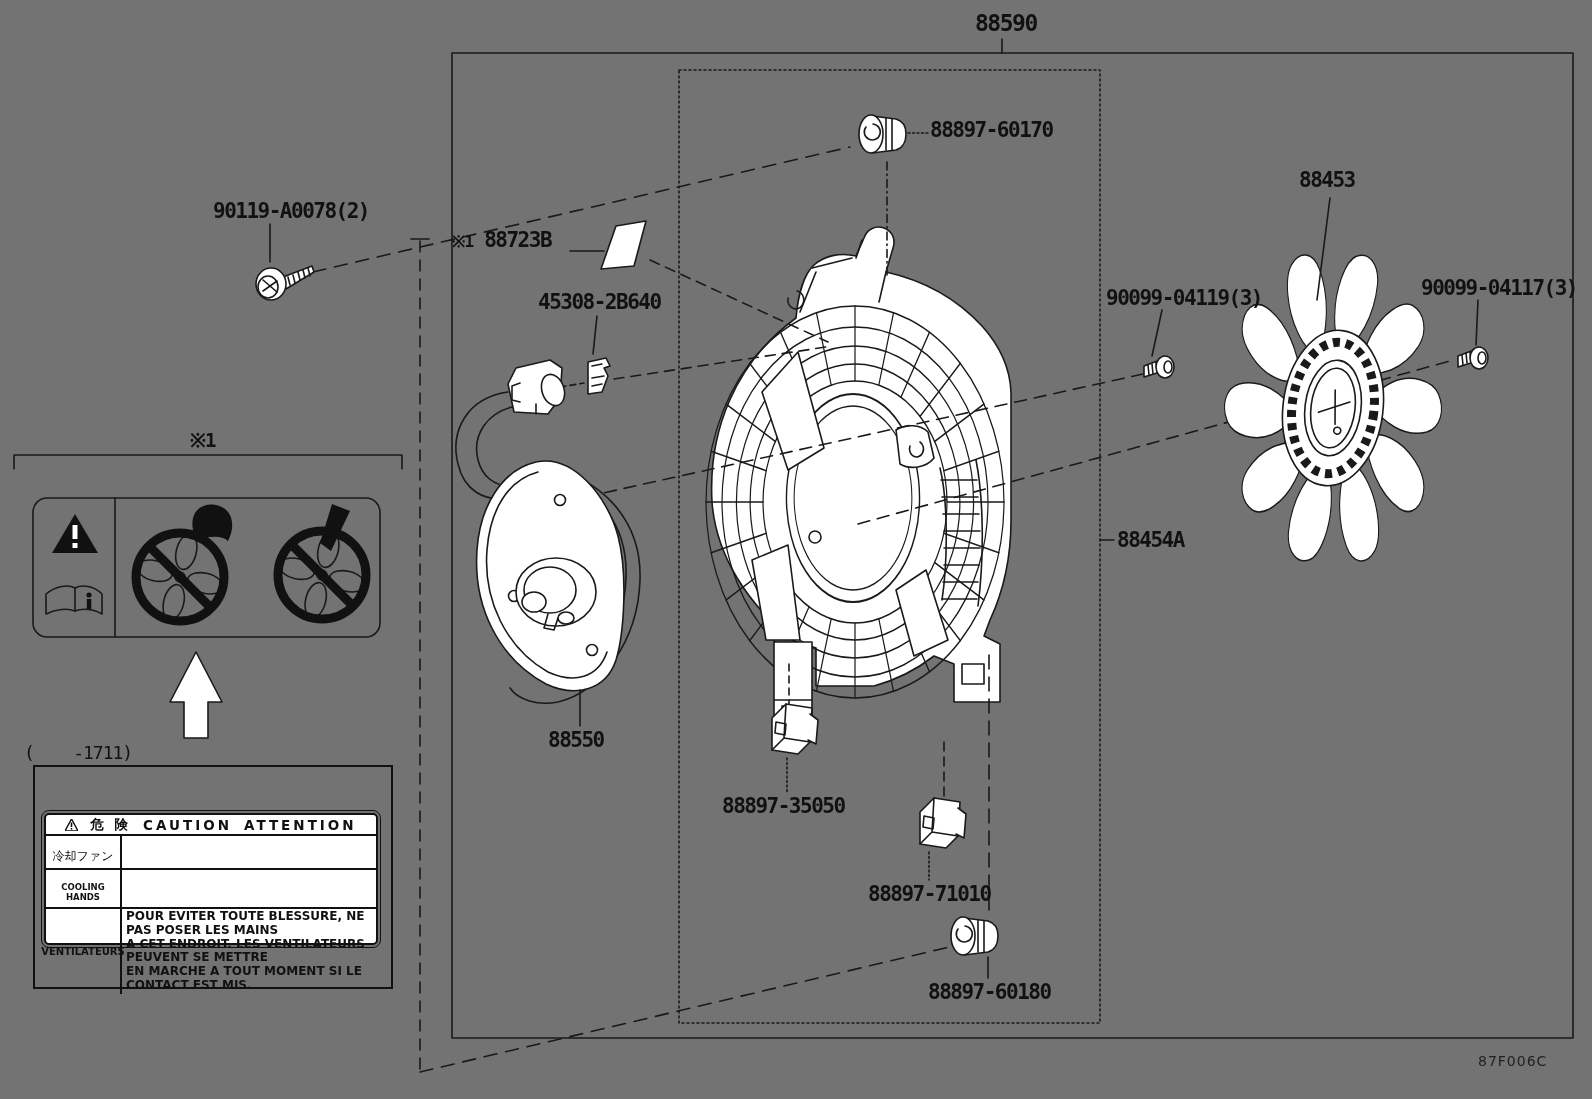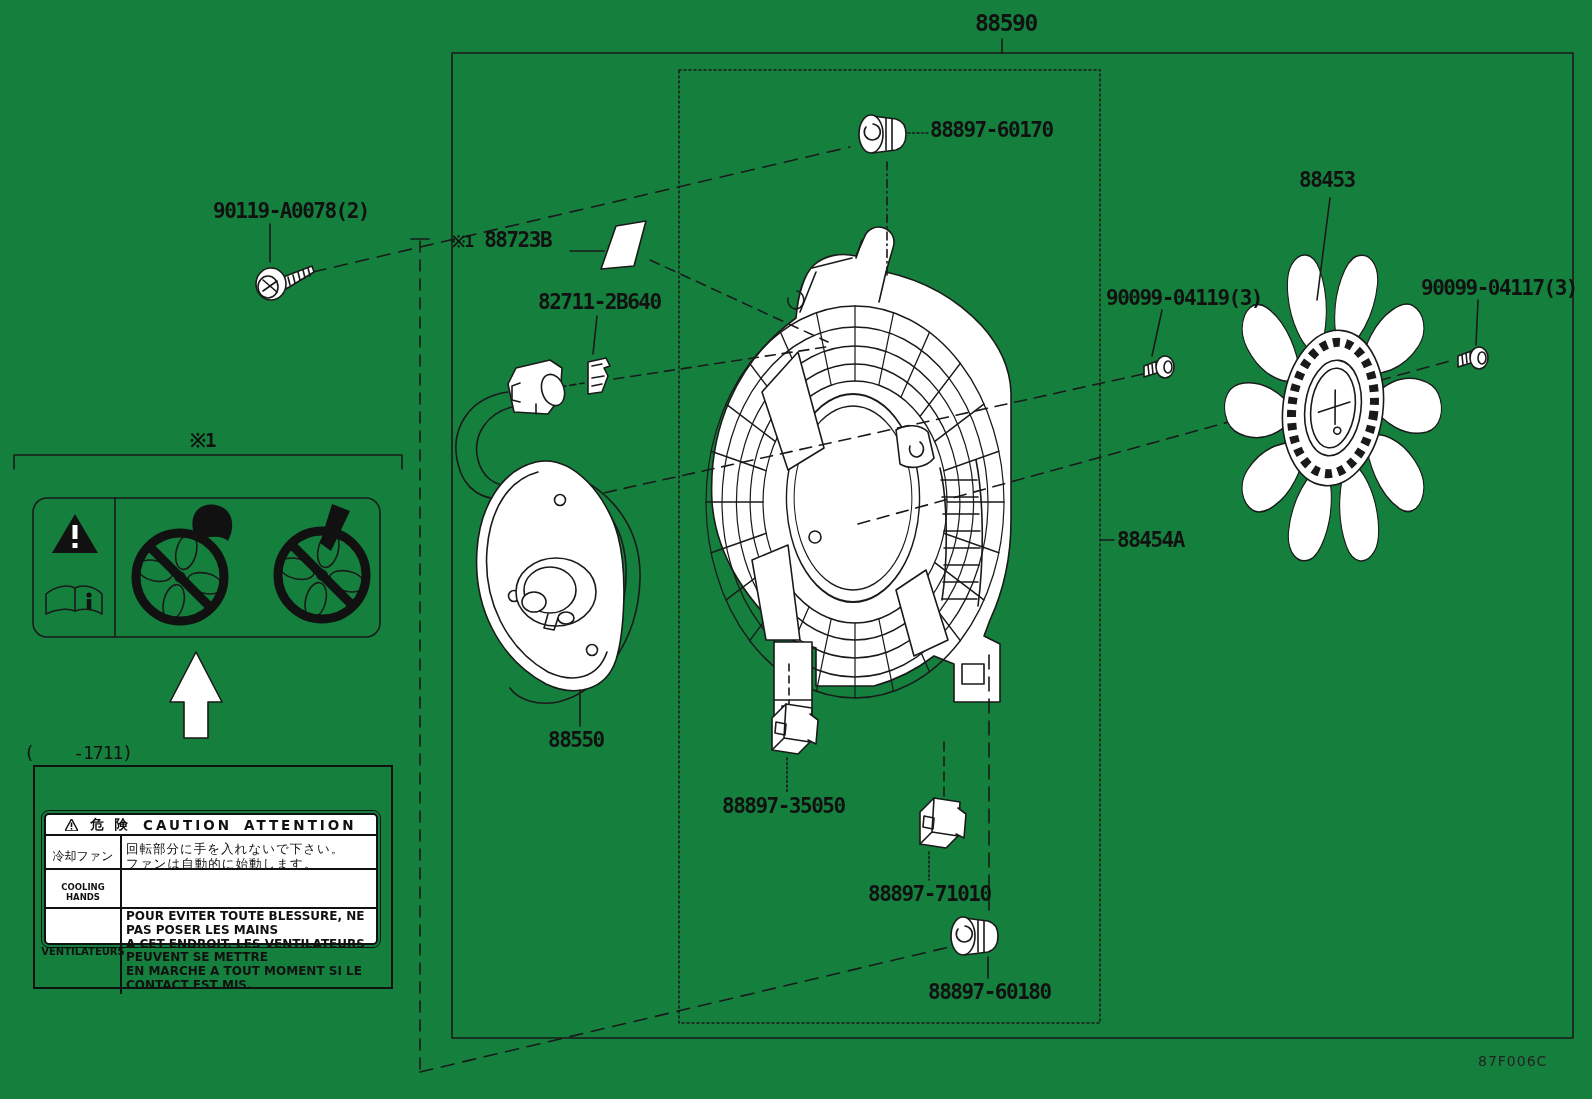--- a/index.html
+++ b/index.html
@@ -1,16 +1,16 @@
 <!DOCTYPE html>
 <html><head>
 <meta charset="utf-8">
 <style>
   html,body{margin:0;padding:0;background:#fff}
-  .stage{position:relative;width:1592px;height:1099px;background:#15803d;overflow:hidden;
+  .stage{position:relative;width:1592px;height:1099px;background:#737373;overflow:hidden;
          font-family:"DejaVu Sans Mono",monospace;color:#111}
   .stage svg.art{position:absolute;left:0;top:0}
   .plabel{position:absolute;font-weight:bold;font-size:21px;letter-spacing:-1.5px;white-space:pre;line-height:1}
   .plabel.big{font-size:23px}
   .noteref{font-size:16px;letter-spacing:-1px}
   .fnref{position:absolute;font-size:19px;font-weight:bold;letter-spacing:-1px}
   .range{position:absolute;font-size:18px;font-weight:normal;letter-spacing:-1px;white-space:pre}
   .figcode{position:absolute;font-family:"DejaVu Sans",sans-serif;font-size:14px;letter-spacing:1px;color:#222}
   
   .cbox{position:absolute;left:33px;top:765px;width:356px;height:220px;border:2px solid #111}
@@ -273,21 +273,21 @@
     </g>
   </g>
 
   <polygon points="196,652 222,702 208,702 208,738 184,738 184,702 170,702" class="fw" stroke-width="2"></polygon>
 </svg>
 
 <div class="plabel big" style="left:975px;top:12px">88590</div>
 <div class="plabel" style="left:930px;top:120px">88897-60170</div>
 <div class="plabel" style="left:213px;top:201px">90119-A0078(2)</div>
 <div class="plabel" style="left:452px;top:230px"><span class="noteref">※1</span> <span>88723B</span></div>
-<div class="plabel" style="left:538px;top:292px">82711-2B640</div>
+<div class="plabel" style="left:538px;top:292px">45308-2B640</div>
 <div class="plabel" style="left:1299px;top:170px">88453</div>
 <div class="plabel" style="left:1106px;top:288px">90099-04119(3)</div>
 <div class="plabel" style="left:1421px;top:278px">90099-04117(3)</div>
 <div class="plabel" style="left:1117px;top:530px">88454A</div>
 <div class="plabel" style="left:548px;top:730px">88550</div>
 <div class="plabel" style="left:722px;top:796px">88897-35050</div>
 <div class="plabel" style="left:868px;top:884px">88897-71010</div>
 <div class="plabel" style="left:928px;top:982px">88897-60180</div>
 <div class="figcode" style="left:1478px;top:1053px">87F006C</div>
 
@@ -301,24 +301,20 @@
             <polygon points="6.5,0 0,12 13,12" fill="none" stroke="#111" stroke-width="1.4"></polygon>
             <rect x="5.7" y="3.5" width="1.6" height="4.5" fill="#111"></rect>
             <rect x="5.7" y="9" width="1.6" height="1.6" fill="#111"></rect>
           </svg>
       <span>危 険</span>
       <span>CAUTION</span>
       <span>ATTENTION</span>
     </div>
     <div class="crow first r-jp">
       <div class="clang">冷却ファン</div>
-      <div class="ctext">
-        <div>回転部分に手を入れないで下さい。</div>
-        <div>ファンは自動的に始動します。</div>
-      </div>
     </div>
     <div class="crow r-en">
       <div class="clang">COOLING HANDS</div>
     </div>
     <div class="crow r-fr">
       <div class="clang">VENTILATEURS</div>
       <div class="ctext">
         <div>POUR EVITER TOUTE BLESSURE, NE PAS POSER LES MAINS</div>
         <div>A CET ENDROIT. LES VENTILATEURS PEUVENT SE METTRE</div>
         <div>EN MARCHE A TOUT MOMENT SI LE CONTACT EST MIS.</div>

